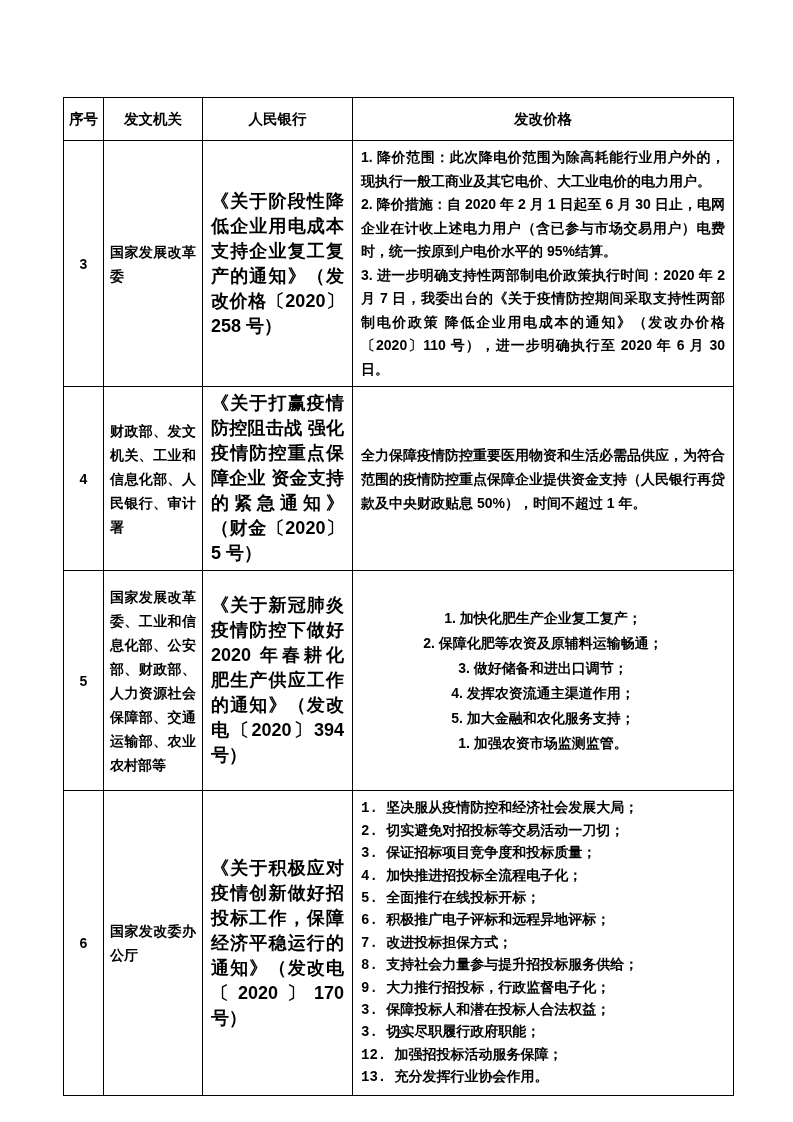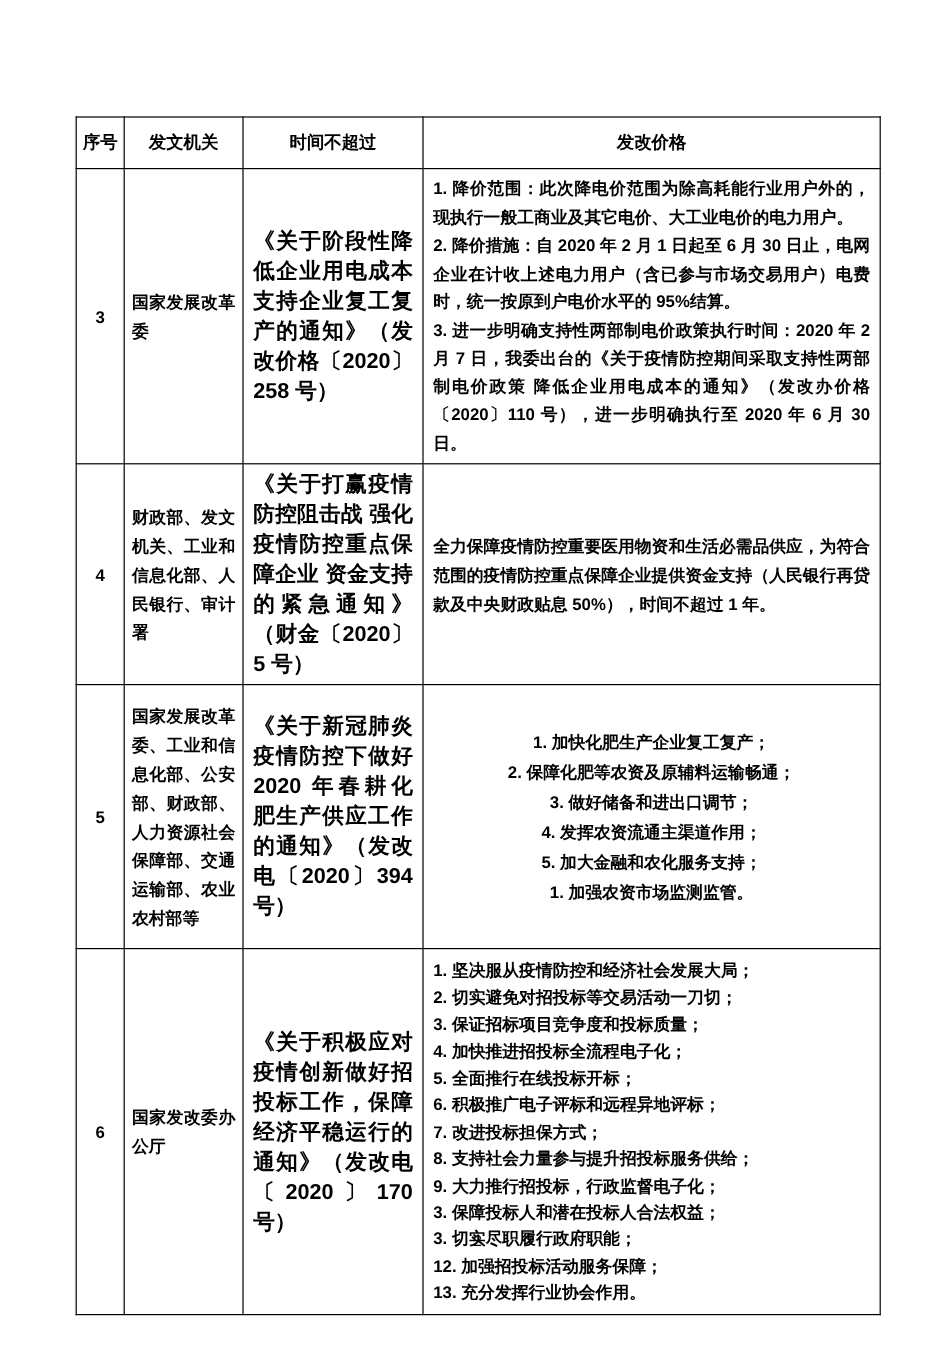--- a/index.html
+++ b/index.html
@@ -30,21 +30,21 @@
     line-height:24px; text-align:justify;margin-left:20px;
   }
   td.cell-doc {
     vertical-align:middle; padding:4px 8px; font-size:18px;
     line-height:25px; text-align:justify;
   }
   td.cell-content { vertical-align:middle; padding:5px 8px; font-size:14px; }
   tr.row-3 td.cell-content div { line-height:23.5px; text-align:justify; }
   tr.row-4 td.cell-content div { line-height:24px;   text-align:justify; }
   tr.row-5 td.cell-content div { line-height:25px;   text-align:center; }
-  tr.row-6 td.cell-content div { line-height:22.4px; text-align:left; }
+  tr.row-6 td.cell-content div { line-height:22.4px; text-align:left;font-family:Liberation Mono, monospace; }
   .page-number {
     position:absolute; left:63px; top:1026px; width:670px;
     text-align:center; font-size:13px; font-weight:400;
   }
 </style>
 </head>
 <body>
 
 <div class="page">
 
@@ -52,21 +52,21 @@
     <colgroup>
       <col style="width:40px">
         <col style="width:99px">
         <col style="width:150px">
         <col style="width:381px">
     </colgroup>
     <thead>
       <tr class="header-row">
         <th>序号</th>
         <th>发文机关</th>
-        <th>时间不超过</th>
+        <th>人民银行</th>
         <th>发改价格</th>
       </tr>
     </thead>
     <tbody>
       <tr class="row-3">
         <td class="cell-no">3</td>
         <td class="cell-agency">国家发展改革委</td>
         <td class="cell-doc">《关于阶段性降低企业用电成本支持企业复工复产的通知》（发改价格〔2020〕258 号）</td>
         <td class="cell-content">
           <div>1. 降价范围：此次降电价范围为除高耗能行业用户外的，现执行一般工商业及其它电价、大工业电价的电力用户。</div>

